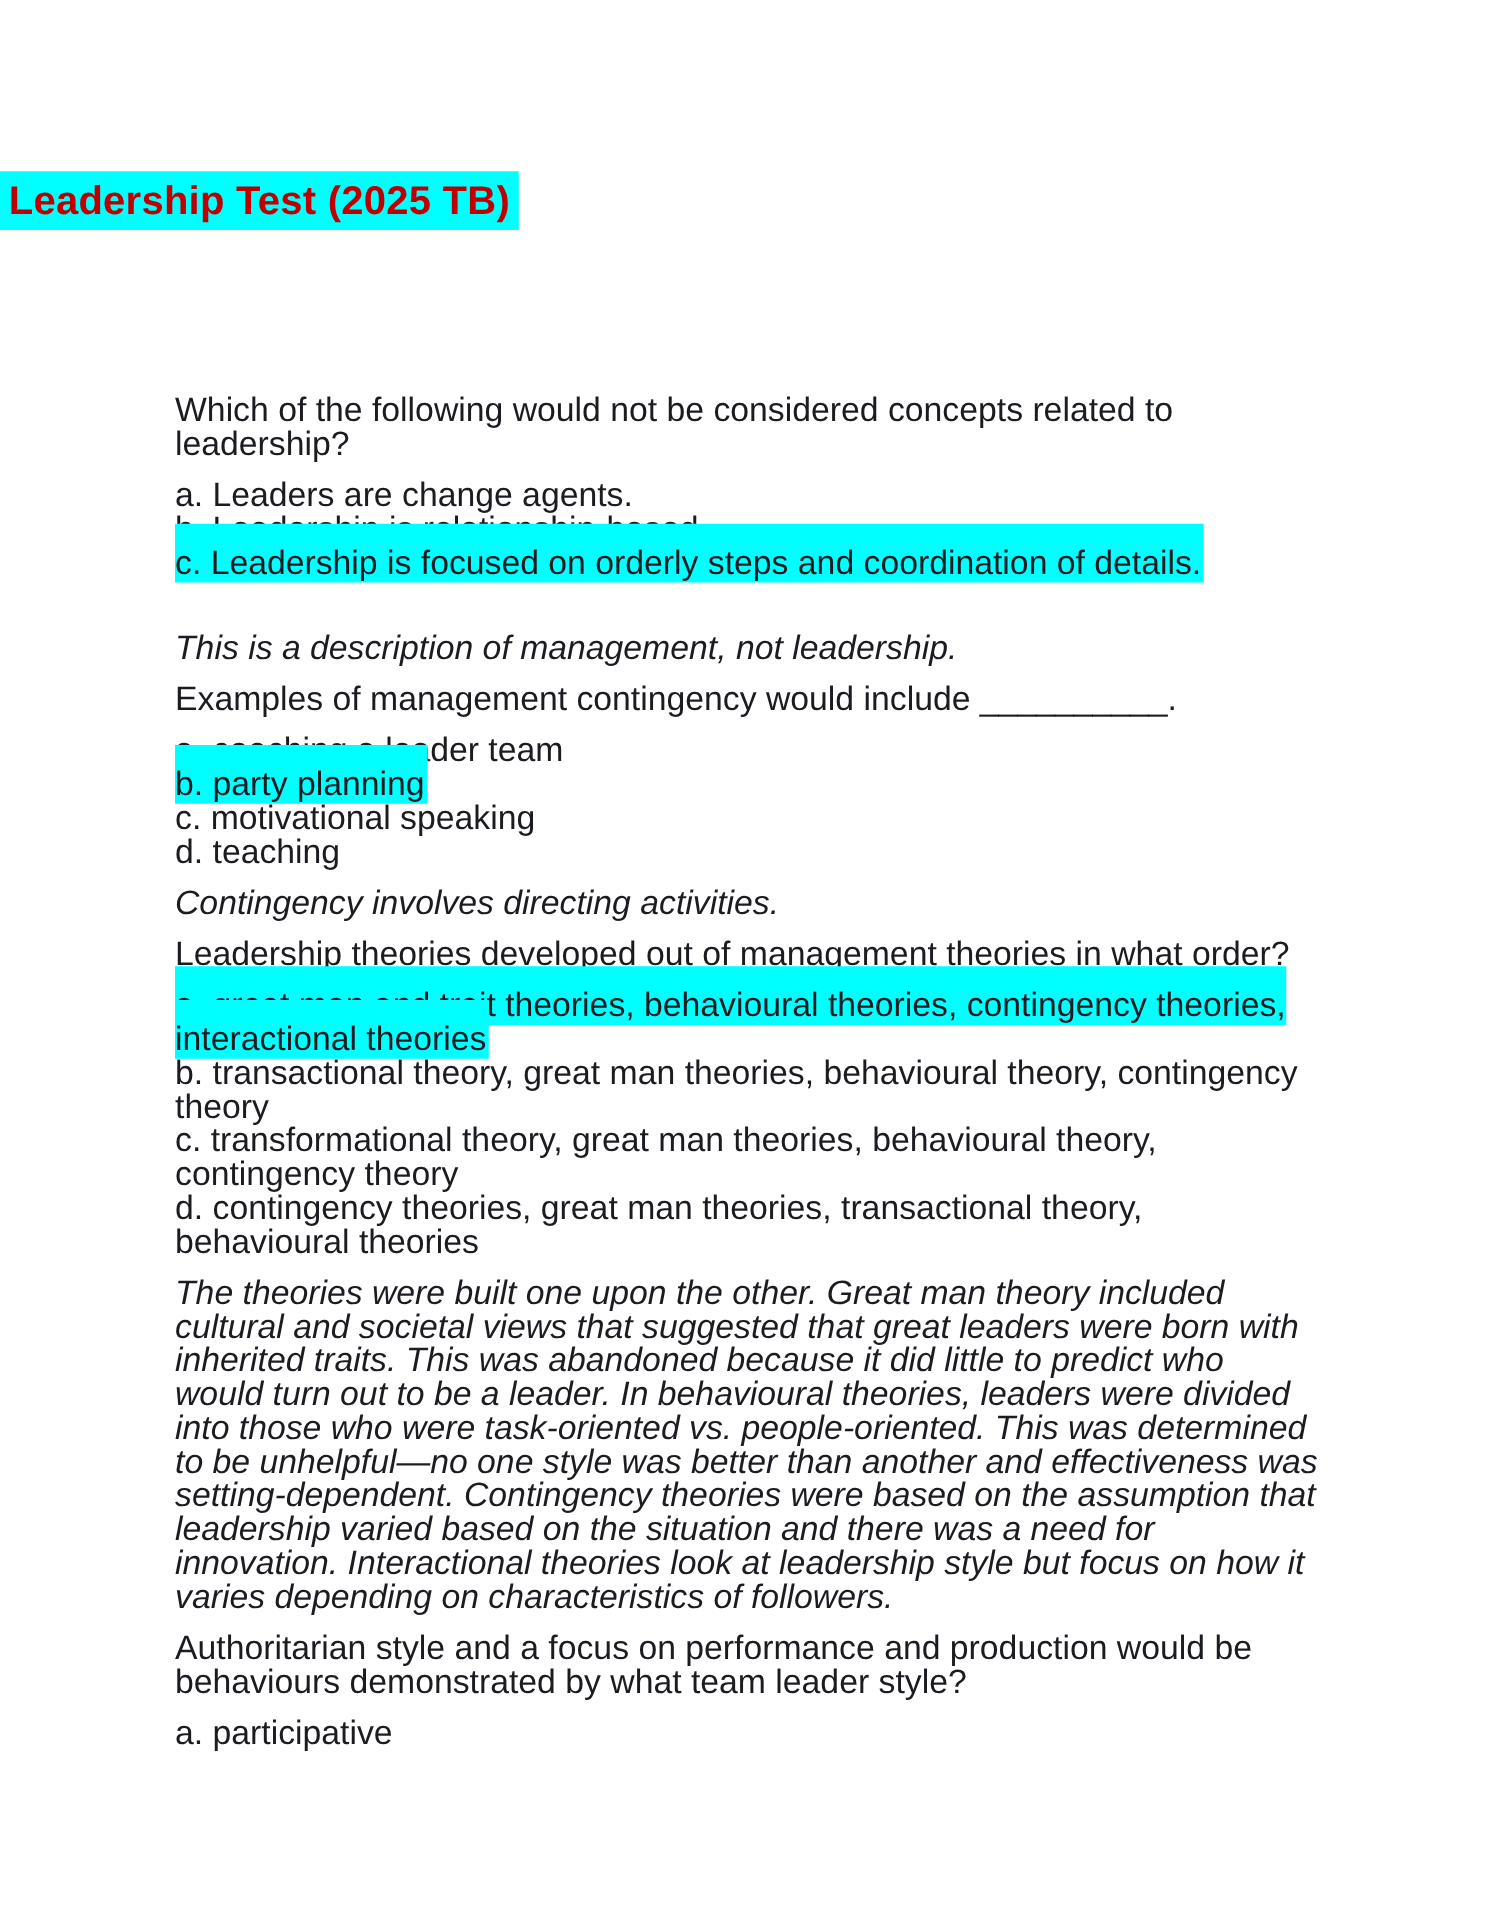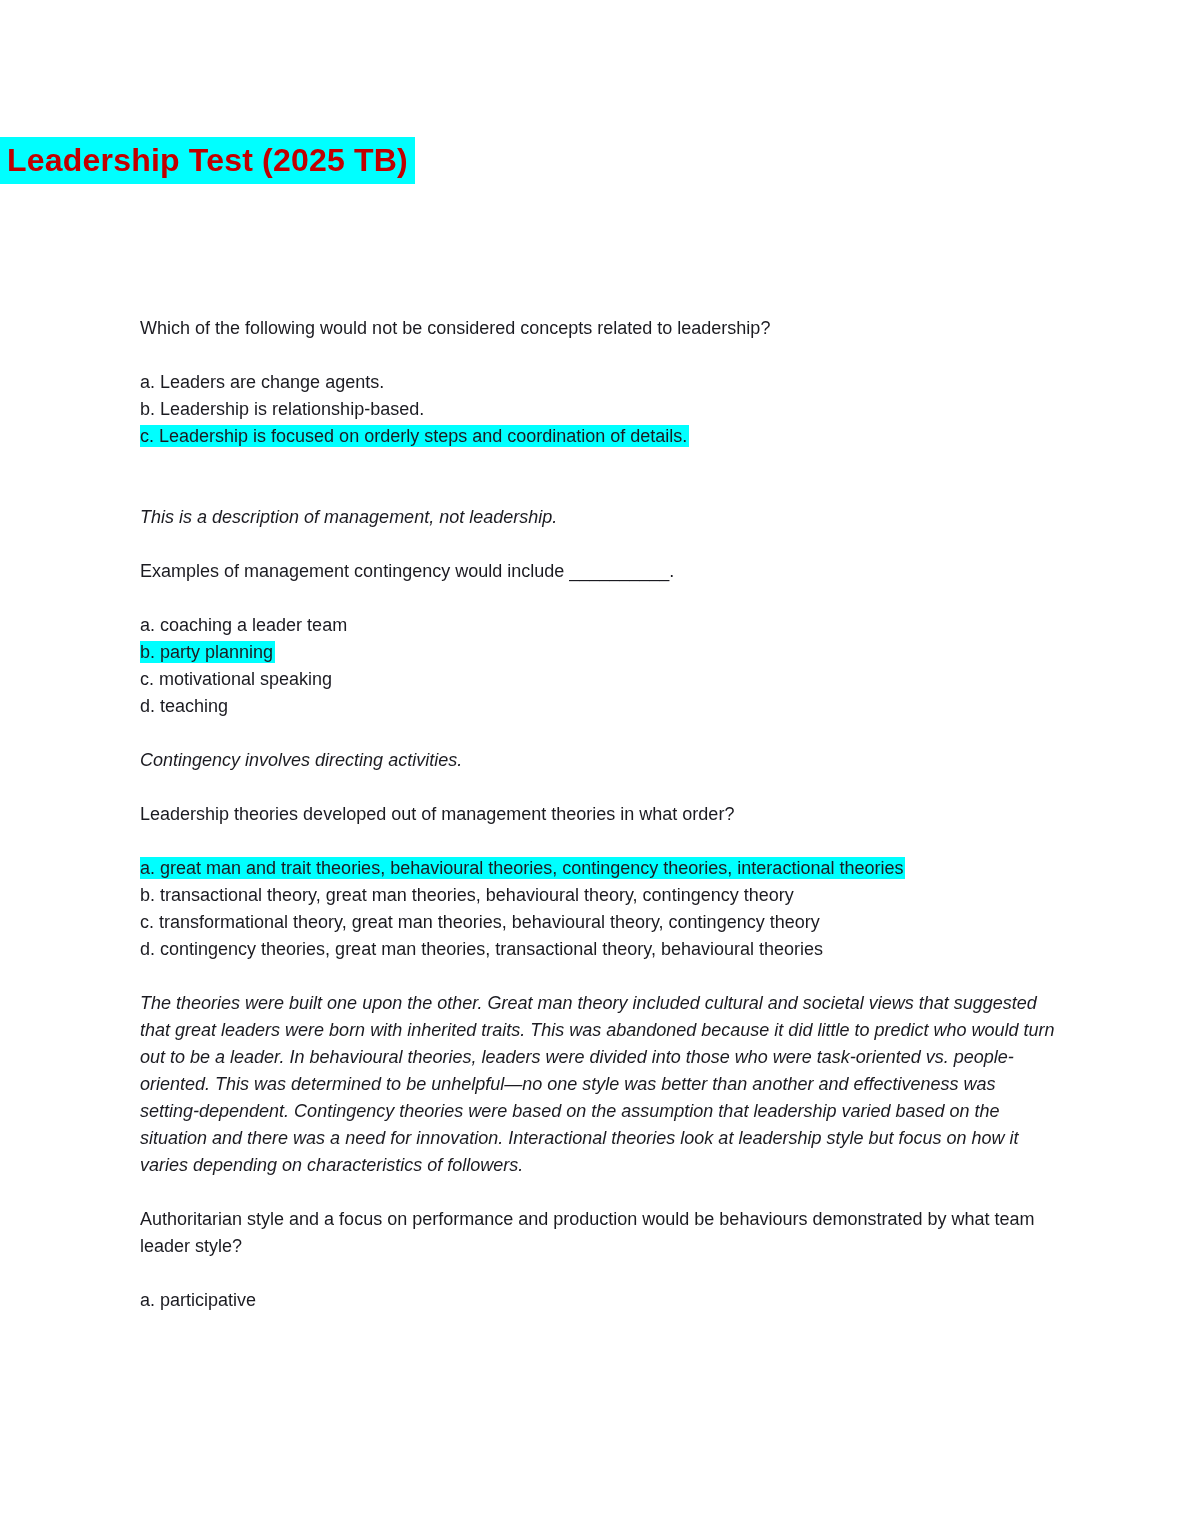--- a/index.html
+++ b/index.html
@@ -27,28 +27,28 @@
     color: var(--title-color, #c00000);
     font-weight: bold;
     font-size: 32px;
     line-height: 47px;
     padding: 0 7px;
     letter-spacing: 0.2px;
   }
   .content {
     margin: 131px 0 0 140px;
     width: 915px;
-    font-size: 18px;
+    font-size: 27px;
     line-height: 27px;
   }
-  .block { margin-top: 27px; }
+  .block { margin-top: 14px; }
   .block:first-child { margin-top: 0; }
   .explanation { font-style: italic; }
   .option { display: inline; }
-  .option-hl { background: var(--hl, #00ffff); padding: 1px 2px 1px 0; }
+  .option-hl { background: var(--hl, #00ffff); padding: 16px 2px 1px 0; }
 </style>
 </head>
 <body>
 
 <div class="page">
   <div class="title-wrap">
     <span class="title-hl">Leadership Test (2025 TB)</span>
   </div>
   <div class="content">
       <p class="block question">Which of the following would not be considered concepts related to leadership?</p>

